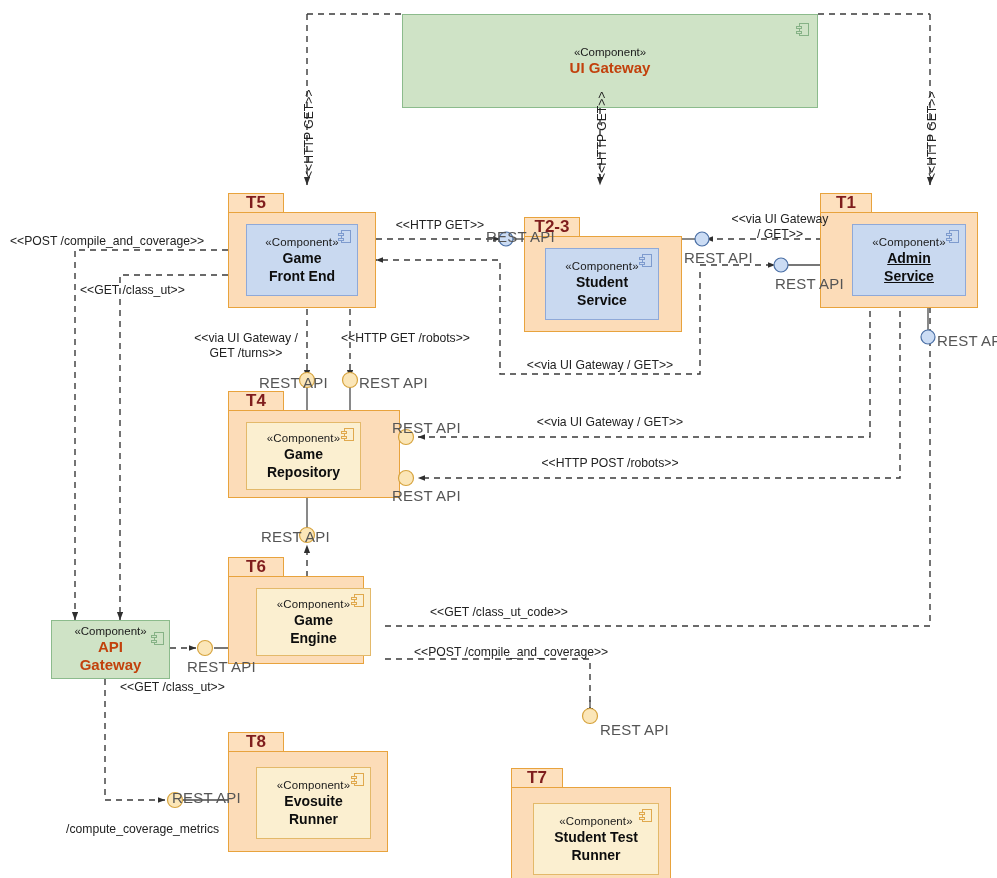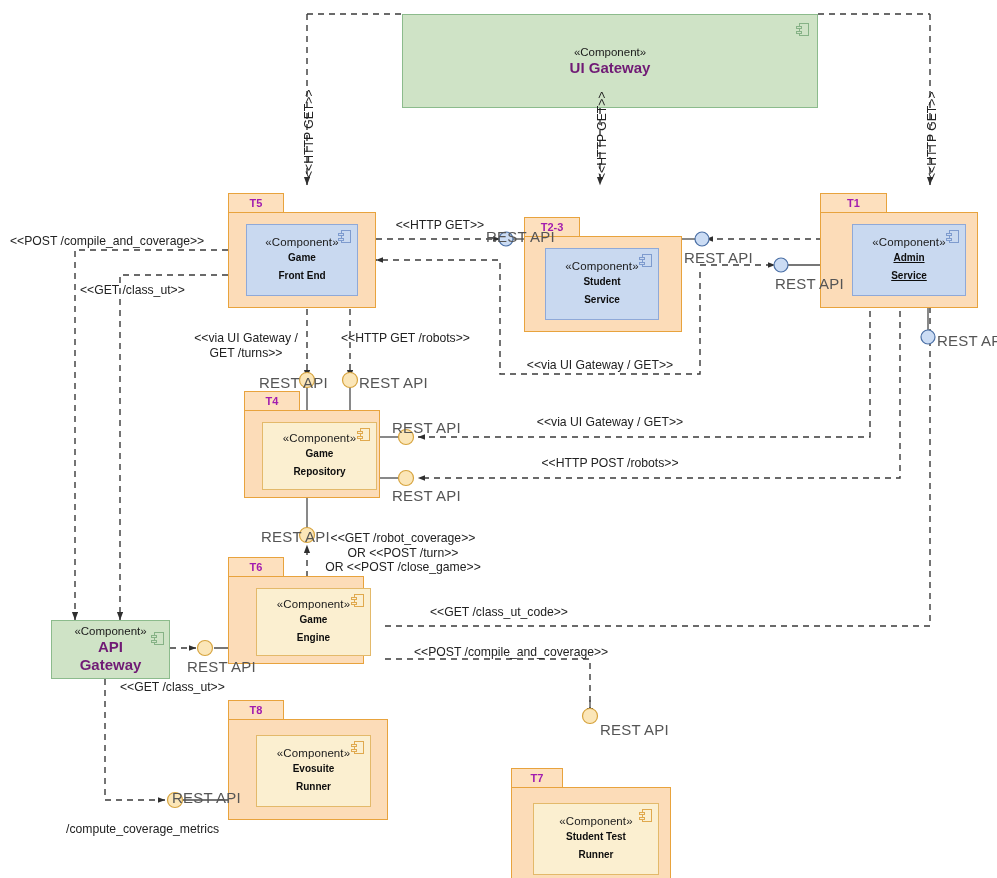--- a/index.html
+++ b/index.html
@@ -8,37 +8,37 @@
        -webkit-font-smoothing:antialiased;}
   #stage{position:absolute;left:0;top:0;width:997px;height:878px;}
   svg.layer{position:absolute;left:0;top:0;width:997px;height:878px;overflow:visible;}
   #edges{z-index:1;}
   #ports{z-index:3;}
 
   
   .cnode{position:absolute;z-index:2;box-sizing:border-box;}
   .cnode .tab{position:absolute;left:0;top:0;height:20px;box-sizing:border-box;
        border:1px solid #E8A33D;background:#FDE0BE;display:flex;align-items:center;
-       justify-content:center;font-size:11px;font-weight:bold;color:#a21caf;}
+       justify-content:center;font-size:17px;font-weight:bold;color:#7f1d1d;}
   .cnode .body{position:absolute;left:0;top:19px;right:0;bottom:0;box-sizing:border-box;
        border:1px solid #E8A33D;background:#FCDCB8;}
   .cnode .inner{position:absolute;box-sizing:border-box;display:flex;flex-direction:column;
        align-items:center;justify-content:center;}
   .inner .stereo{font-size:11.5px;color:#1a1a1a;line-height:13px;letter-spacing:.1px;}
-  .inner .nm{font-size:10px;font-weight:bold;color:#0d0d0d;line-height:18px;text-align:center;}
+  .inner .nm{font-size:14px;font-weight:bold;color:#0d0d0d;line-height:18px;text-align:center;}
   
   .inner.blue{border:1px solid #8FA9D8;background:#C9D9F0;}
   .inner.cream{border:1px solid #E3B96A;background:#FBEFD0;}
 
   
   .gbox{position:absolute;z-index:2;box-sizing:border-box;border:1px solid #8CBB8C;
         background:#CFE3C6;display:flex;flex-direction:column;align-items:center;
         justify-content:center;}
   .gbox .stereo{font-size:11.5px;color:#1a1a1a;line-height:13px;}
-  .gbox .nm{font-size:15px;font-weight:bold;color:#701a75;line-height:18px;text-align:center;}
+  .gbox .nm{font-size:15px;font-weight:bold;color:#c2410c;line-height:18px;text-align:center;}
 
   
   .cicon{position:absolute;width:13px;height:13px;}
   .cicon i{position:absolute;display:block;box-sizing:border-box;}
   .cicon i.m{left:3px;top:0;width:10px;height:13px;border:1.2px solid currentColor;}
   .cicon i.t1{left:0;top:2.5px;width:6px;height:3.2px;border:1.2px solid currentColor;background:inherit;}
   .cicon i.t2{left:0;top:7.5px;width:6px;height:3.2px;border:1.2px solid currentColor;background:inherit;}
   .cicon.blue{color:#7E9BCE;}
   .cicon.blue i.t1,.cicon.blue i.t2{background:#C9D9F0;}
   .cicon.cream{color:#E0A94E;}
@@ -170,35 +170,35 @@
           <i class="t1"></i>
           <i class="t2"></i>
         </span>
       <div class="stereo">«Component»</div>
       <div class="nm" style="white-space:pre-line;">Student
 Service</div>
     </div>
   </div>
 
   <div class="cnode" style="left:820px;top:193px;width:158px;height:115px;">
-    <div class="tab" style="width:67px;">T1</div>
+    <div class="tab" style="width:52px;">T1</div>
     <div class="body"></div>
     <div class="inner blue" style="left:32px;top:31px;width:114px;height:72px;">
       <span class="cicon blue" style="right:6px;top:5px;">
           <i class="m"></i>
           <i class="t1"></i>
           <i class="t2"></i>
         </span>
       <div class="stereo">«Component»</div>
       <div class="nm" style="white-space:pre-line;text-decoration:underline;">Admin
 Service</div>
     </div>
   </div>
 
-  <div class="cnode" style="left:244px;top:391px;width:136px;height:107px;">
+  <div class="cnode" style="left:228px;top:391px;width:172px;height:107px;">
     <div class="tab" style="width:56px;">T4</div>
     <div class="body"></div>
     <div class="inner cream" style="left:18px;top:31px;width:115px;height:68px;">
       <span class="cicon cream" style="right:6px;top:5px;">
           <i class="m"></i>
           <i class="t1"></i>
           <i class="t2"></i>
         </span>
       <div class="stereo">«Component»</div>
       <div class="nm" style="white-space:pre-line;">Game
@@ -214,21 +214,21 @@
           <i class="m"></i>
           <i class="t1"></i>
           <i class="t2"></i>
         </span>
       <div class="stereo">«Component»</div>
       <div class="nm" style="white-space:pre-line;">Game
 Engine</div>
     </div>
   </div>
 
-  <div class="cnode" style="left:228px;top:700px;width:160px;height:120px;">
+  <div class="cnode" style="left:228px;top:732px;width:160px;height:120px;">
     <div class="tab" style="width:56px;">T8</div>
     <div class="body"></div>
     <div class="inner cream" style="left:28px;top:35px;width:115px;height:72px;">
       <span class="cicon cream" style="right:6px;top:5px;">
           <i class="m"></i>
           <i class="t1"></i>
           <i class="t2"></i>
         </span>
       <div class="stereo">«Component»</div>
       <div class="nm" style="white-space:pre-line;text-align:center;">Evosuite
@@ -282,39 +282,38 @@
   <div class="plbl" style="left:187px;top:658px;">REST API</div>
   <div class="plbl" style="left:600px;top:721px;">REST API</div>
   <div class="plbl" style="left:172px;top:789px;">REST API</div>
 
   <div class="elbl vert" style="left:302px;top:178px;transform:rotate(-90deg);">&lt;&lt;HTTP GET&gt;&gt;</div>
   <div class="elbl vert" style="left:595px;top:180px;transform:rotate(-90deg);">&lt;&lt;HTTP GET&gt;&gt;</div>
   <div class="elbl vert" style="left:925px;top:180px;transform:rotate(-90deg);">&lt;&lt;HTTP GET&gt;&gt;</div>
 
   <div class="elbl" style="left:390px;top:218px;width:100px;">&lt;&lt;HTTP GET&gt;&gt;</div>
 
+  <div class="elbl" style="left:700px;top:212px;width:160px;">&lt;&lt;via UI Gateway
+/ GET&gt;&gt;</div>
 
   <div class="elbl" style="left:10px;top:234px;width:210px;text-align:left;">&lt;&lt;POST /compile_and_coverage&gt;&gt;</div>
 
   <div class="elbl" style="left:80px;top:283px;width:130px;text-align:left;">&lt;&lt;GET /class_ut&gt;&gt;</div>
 
   <div class="elbl" style="left:186px;top:331px;width:120px;">&lt;&lt;via UI Gateway /
 GET /turns&gt;&gt;</div>
 
   <div class="elbl" style="left:341px;top:331px;width:160px;text-align:left;">&lt;&lt;HTTP GET /robots&gt;&gt;</div>
 
   <div class="elbl" style="left:514px;top:358px;width:172px;">&lt;&lt;via UI Gateway / GET&gt;&gt;</div>
 
   <div class="elbl" style="left:524px;top:415px;width:172px;">&lt;&lt;via UI Gateway / GET&gt;&gt;</div>
 
   <div class="elbl" style="left:528px;top:456px;width:164px;">&lt;&lt;HTTP POST /robots&gt;&gt;</div>
 
-  <div class="elbl" style="left:318px;top:531px;width:170px;">&lt;&lt;GET /robot_coverage&gt;&gt;
-OR &lt;&lt;POST /turn&gt;&gt;
-OR &lt;&lt;POST /close_game&gt;&gt;</div>
 
   <div class="elbl" style="left:430px;top:605px;width:180px;text-align:left;">&lt;&lt;GET /class_ut_code&gt;&gt;</div>
 
   <div class="elbl" style="left:414px;top:645px;width:220px;text-align:left;">&lt;&lt;POST /compile_and_coverage&gt;&gt;</div>
 
   <div class="elbl" style="left:120px;top:680px;width:130px;text-align:left;">&lt;&lt;GET /class_ut&gt;&gt;</div>
 
   <div class="elbl" style="left:66px;top:822px;width:180px;text-align:left;">/compute_coverage_metrics</div>
 
 </div>

